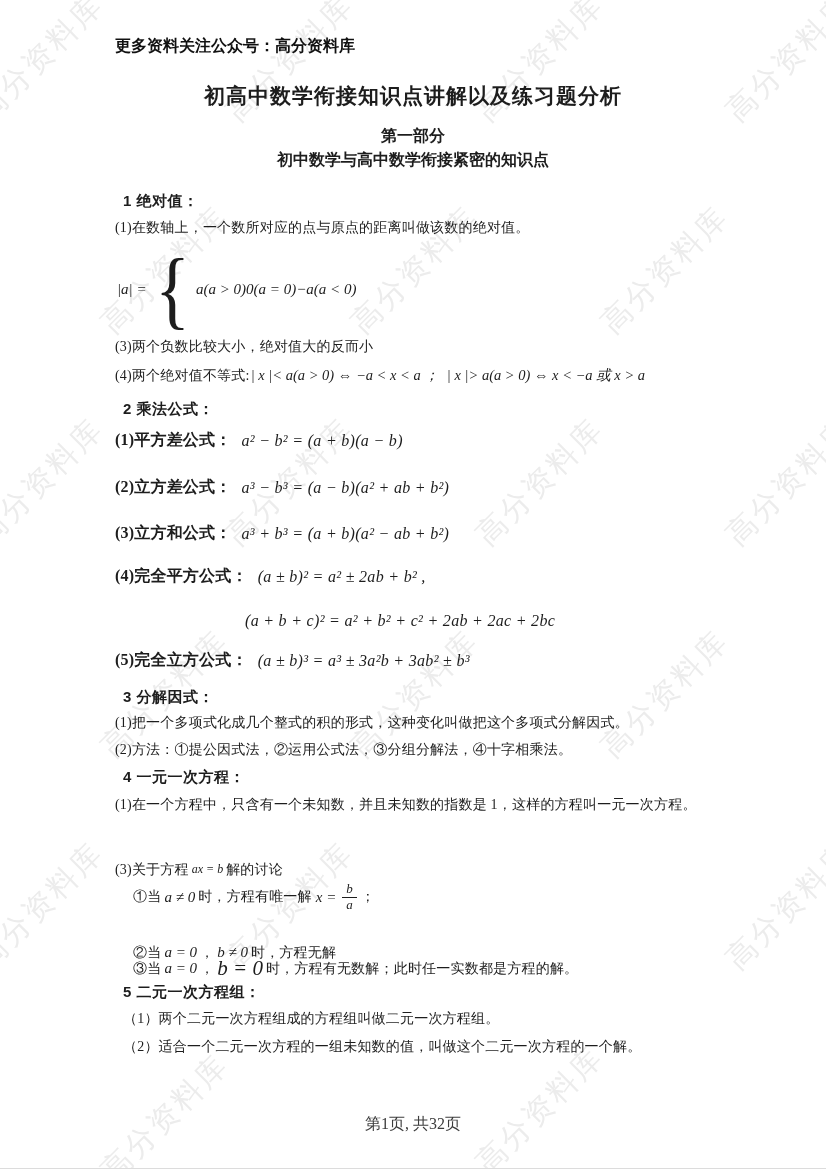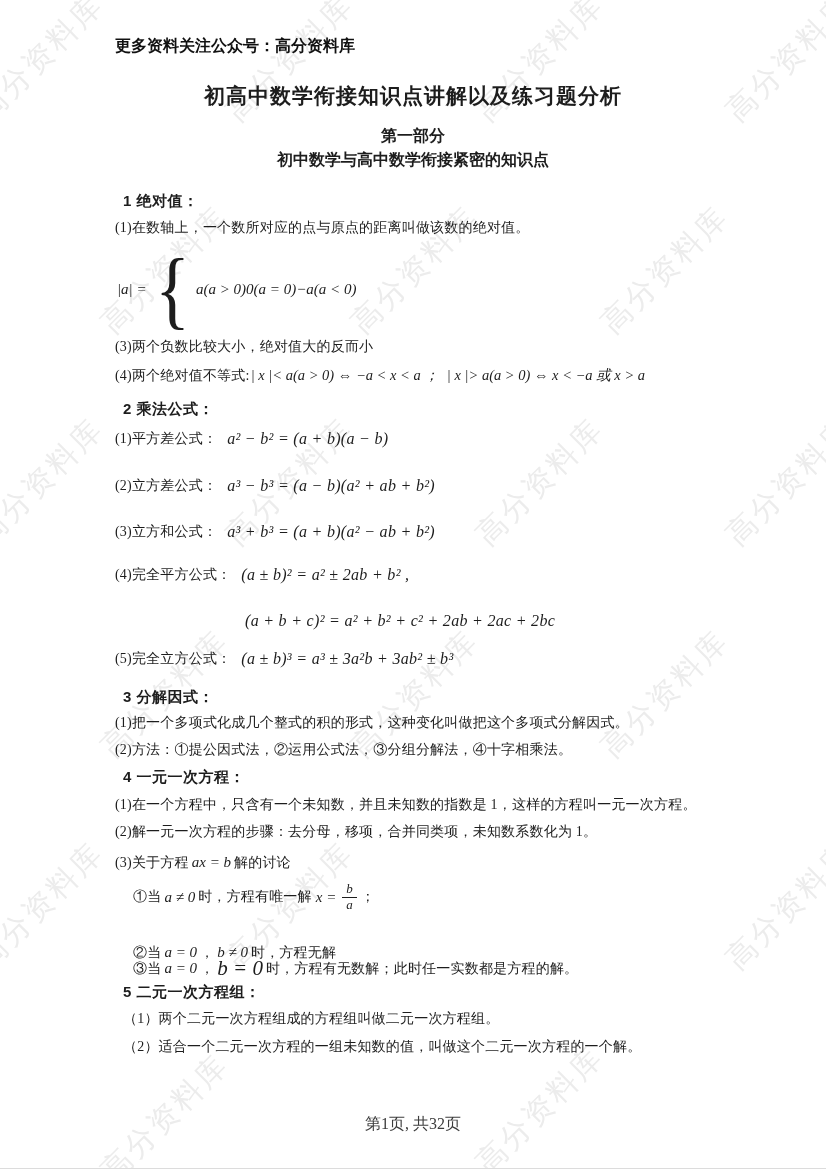--- a/index.html
+++ b/index.html
@@ -29,21 +29,21 @@
   .brace {
     font-size:86px; line-height:99px; font-weight:100;
     font-family:"Liberation Serif",serif; margin:0 3px 0 5px;
     transform:scaleX(0.85); color:#1d1d1d;
   }
   
   .frac { display:inline-flex; flex-direction:column; align-items:center;
           margin:0 4px; font-size:13px; line-height:1.15; }
   .frac .den { border-top:1.2px solid #1d1d1d; padding:0 4px; }
   .frac .num { padding:0 4px; }
-  .f-label { font-size:14px; letter-spacing:0.2px; }
+  .f-label { font-size:16px; letter-spacing:0.2px;font-weight:bold; }
   .f-expr { font-size:16px; margin-left:10px; letter-spacing:0.3px; }
   .heading { font-size:15px; letter-spacing:0.5px; }
   .footer-t { font-size:16px; color:#3c3c3c; }
   .bottom-edge { position:absolute; left:0; bottom:0; width:826px; height:1px; background:#dcdcdc; }
 </style>
 </head>
 <body>
 
 <div class="page">
 
@@ -119,25 +119,24 @@
     <span class="f-label">(5)完全立方公式：</span>
     <span class="m f-expr">(a ± b)³ = a³ ± 3a²b + 3ab² ± b³</span>
   </div>
 
   <div class="abs sans-b heading" style="left:123px;top:688px">3 分解因式：</div>
   <div class="abs body-t" style="left:115px;top:714px">(1)把一个多项式化成几个整式的积的形式，这种变化叫做把这个多项式分解因式。</div>
   <div class="abs body-t" style="left:115px;top:741px">(2)方法：①提公因式法，②运用公式法，③分组分解法，④十字相乘法。</div>
 
   <div class="abs sans-b heading" style="left:123px;top:768px">4 一元一次方程：</div>
   <div class="abs body-t" style="left:115px;top:796px">(1)在一个方程中，只含有一个未知数，并且未知数的指数是 1，这样的方程叫一元一次方程。</div>
-  <div class="abs body-t" style="left:115px;top:823px">(2)解一元一次方程的步骤：去分母，移项，合并同类项，未知数系数化为 1。</div>
 
   <div class="abs row" style="left:115px;top:850px">
     <span class="body-t">(3)关于方程</span>
-    <span class="m" style="font-size:15px;margin:4px 3px">ax = b</span>
+    <span class="m" style="font-size:12px;margin:12px 3px">ax = b</span>
     <span class="body-t">解的讨论</span>
   </div>
 
   <div class="abs row" style="left:133px;top:876px;height:42px">
     <span class="body-t">①当</span>
     <span class="m" style="font-size:15px;margin:0 3px">a ≠ 0</span>
     <span class="body-t">时，方程有唯一解</span>
     <span class="m" style="font-size:15px;margin:0 2px 0 4px">x =</span>
     <span class="frac m">
       <span class="num">b</span>

